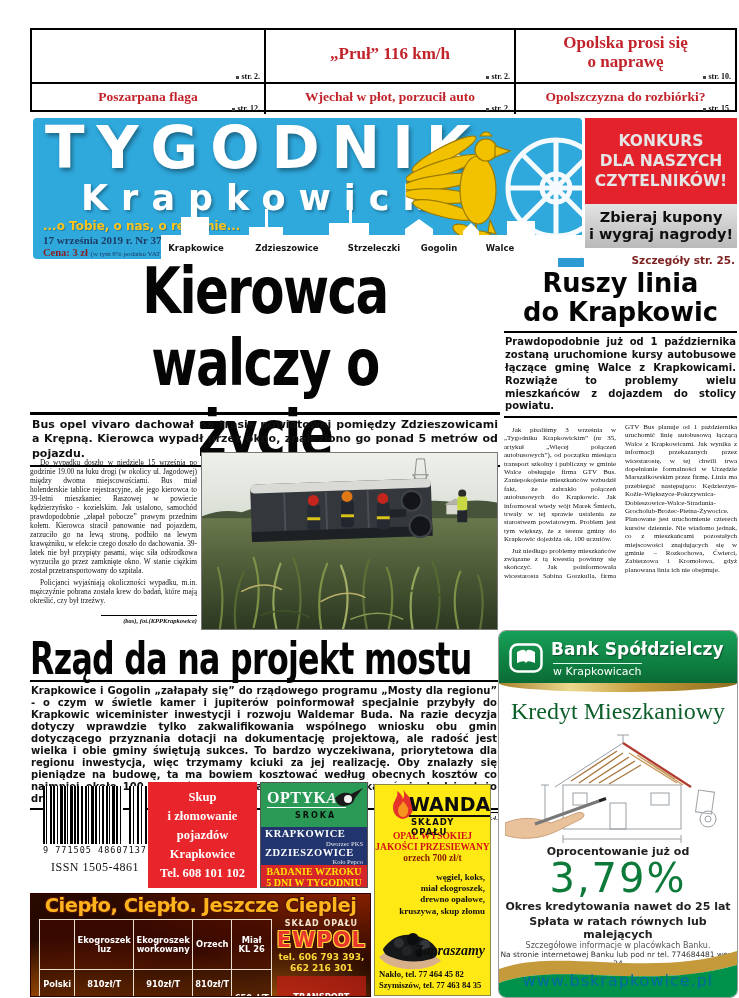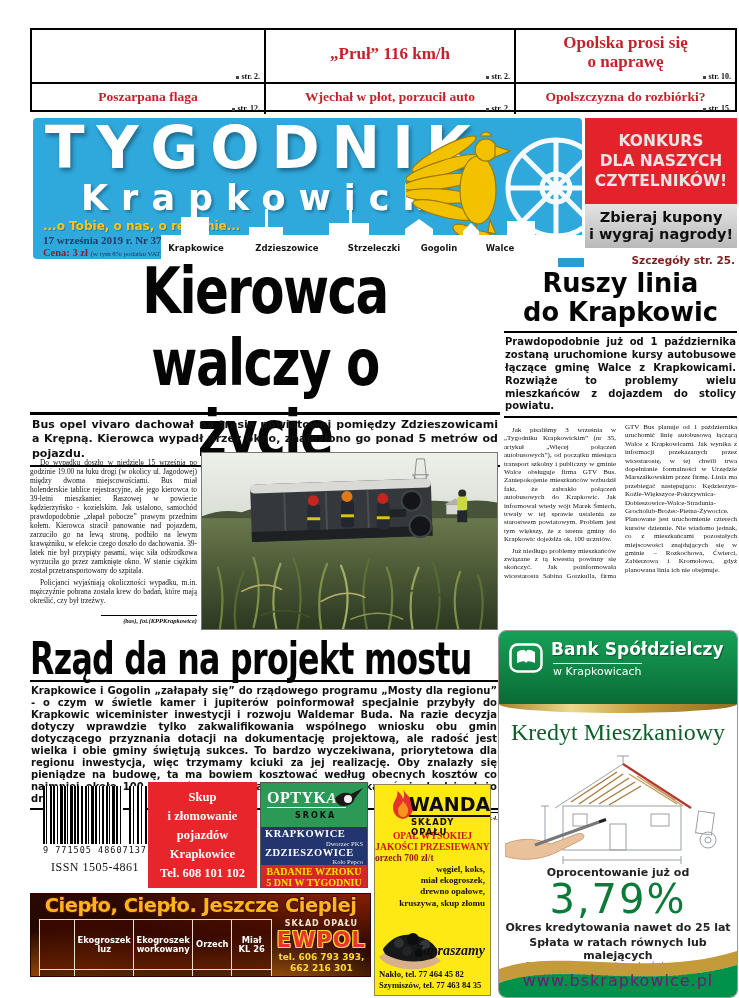--- a/index.html
+++ b/index.html
@@ -121,28 +121,28 @@
   
   .wanda { position:absolute; left:374px; top:784px; width:117px; height:212px; background:#ffe915;
            border:1px solid #8a8a4a; overflow:hidden; }
   .wn-head { position:relative; height:44px; }
   .wn-flame { position:absolute; left:8px; top:2px; width:40px; height:40px; }
   .wn-brand { position:absolute; left:34px; top:8px; font-family:"DejaVu Sans",sans-serif; font-weight:bold;
               font-size:19px; color:#0d0d0d; border-bottom:2px solid #0d0d0d; }
   .wn-sub { position:absolute; left:36px; top:32px; font-family:"DejaVu Sans",sans-serif; font-weight:bold;
             font-size:8.5px; letter-spacing:1px; color:#0d0d0d; }
   .wn-promo { margin-top:2px; text-align:center; color:#d41216; font-weight:bold; font-size:9.5px; line-height:1.15; }
-  .wn-price { color:#8a1a00; font-weight:bold; font-size:9.5px; }
-  .wn-prod { margin-top:1px; text-align:right; padding-right:5px; font-weight:bold; font-size:9px; line-height:1.25; color:#101010; }
+  .wn-price { text-align:center; color:#8a1a00; font-weight:bold; font-size:9.5px; }
+  .wn-prod { margin-top:9px; text-align:right; padding-right:5px; font-weight:bold; font-size:9px; line-height:1.25; color:#101010; }
   .wn-coal { position:absolute; left:0px; top:128px; width:70px; height:58px; }
   .wn-greet { position:absolute; right:5px; top:158px; font-style:italic; font-weight:bold; font-size:14px; color:#0d0d0d; }
   .wn-phones { position:absolute; left:4px; bottom:3px; font-weight:bold; font-size:8.6px; line-height:1.35; color:#0d0d0d; }
 
   
-  .ewpol { position:absolute; left:30px; top:893px; width:341px; height:84px; overflow:hidden; border:1px solid #300;
+  .ewpol { position:absolute; left:30px; top:893px; width:341px; height:104px; overflow:hidden; border:1px solid #300;
            background:
              radial-gradient(ellipse at 15% 115%, rgba(216,106,0,.9) 0%, rgba(216,106,0,0) 45%),
              radial-gradient(ellipse at 70% 125%, rgba(255,140,20,.75) 0%, rgba(216,106,0,0) 45%),
              radial-gradient(ellipse at 95% -10%, rgba(170,40,0,.8) 0%, rgba(122,29,0,0) 55%),
              linear-gradient(#2a0a00,#1a0400); }
   .ew-title { text-align:center; font-family:"DejaVu Sans",sans-serif; font-weight:bold; font-size:19.5px;
               letter-spacing:-.5px; color:#ffb41e; text-shadow:1px 1px 0 #4d1400,-1px -1px 0 #4d1400,1px -1px 0 #4d1400,-1px 1px 0 #4d1400; }
   .ew-body { display:flex; padding:2px 4px 0 8px; gap:5px; }
   .ew-table { border-collapse:collapse; width:248px; }
   .ew-table th,.ew-table td { border:1px solid #e9dfcf; color:#fff; font-family:"DejaVu Sans",sans-serif;
@@ -153,40 +153,40 @@
   .ew-lab { color:#f3e6d0; font-family:"DejaVu Sans",sans-serif; font-weight:bold; font-size:8px; letter-spacing:1px; }
   .ew-brand { color:#e8342c; font-family:"DejaVu Sans",sans-serif; font-weight:bold; font-size:21px; letter-spacing:1px;
               text-shadow:1px 1px 0 #ffd83a,-1px -1px 0 #ffd83a,1px -1px 0 #ffd83a,-1px 1px 0 #ffd83a; }
   .ew-tel { color:#ffd83a; font-family:"DejaVu Sans",sans-serif; font-weight:bold; font-size:9px; line-height:1.2; }
   .ew-trans { margin-top:2px; display:inline-block; background:rgba(190,30,20,.75); color:#fff;
               font-family:"DejaVu Sans",sans-serif; font-weight:bold; font-size:8.3px; padding:16px 3px; }
 
   
   .bank { position:absolute; left:498px; top:630px; width:240px; height:368px; background:#fff;
           border:1px solid #9a9a9a; border-radius:8px; overflow:hidden; }
-  .bk-head { position:relative; height:73px; background:linear-gradient(#17a057,#0a6b34);text-align:right; }
+  .bk-head { position:relative; height:52px; background:linear-gradient(#17a057,#0a6b34);text-align:right; }
   .bk-logo { position:absolute; left:10px; top:12px; width:34px; height:30px; }
   .bk-name { position:absolute; left:52px; top:8px; color:#fff; font-family:"DejaVu Sans",sans-serif;
              font-weight:bold; font-size:17px; text-shadow:1px 1px 1px rgba(0,0,0,.4); }
   .bk-loc { position:absolute; left:54px; top:32px; color:#fff; font-family:"DejaVu Sans",sans-serif;
             font-size:11px; border-top:1px solid #dfe; padding-top:1px; }
   .bk-goldtop { height:9px; background:linear-gradient(90deg,#a9812b,#ecd88e 30%,#c49a3a 60%,#8f6d20);
                 border-radius:0 0 50% 50% / 0 0 100% 100%; }
   .bk-prod { margin-top:6px; text-align:center; font-family:"Liberation Serif",serif; font-size:24px; color:#0d5f2a; }
   .bk-sketch { display:block; margin:2px auto 0; width:226px; height:118px; }
   .bk-ratelab { text-align:center; font-family:"DejaVu Sans",sans-serif; font-weight:bold; font-size:11px; color:#222; }
   .bk-rate { text-align:center; font-family:"DejaVu Sans",sans-serif; font-size:40px; line-height:1.0;
              color:#0e7a3a; letter-spacing:2px; }
   .bk-l1 { margin-top:2px; text-align:center; font-family:"DejaVu Sans",sans-serif; font-weight:bold; font-size:11px; color:#222; }
   .bk-l3 { text-align:center; font-family:"DejaVu Sans",sans-serif; font-size:8px; color:#555; }
   .bk-l4 { text-align:center; font-family:"DejaVu Sans",sans-serif; font-size:7.5px; color:#333; }
   .bk-fine { margin:3px 10px 0; text-align:center; font-family:"DejaVu Sans",sans-serif; font-size:4.3px;
              line-height:1.35; color:#444; }
   .bk-wave { position:absolute; left:0; bottom:0; width:238px; height:64px; }
-  .bk-site { position:absolute; left:0; bottom:7px; width:238px; text-align:center; color:#701a75;
+  .bk-site { position:absolute; left:0; bottom:7px; width:238px; text-align:center; color:#0369a1;
              font-family:"DejaVu Sans",sans-serif; font-size:16px; letter-spacing:1px; }
 </style>
 </head>
 <body>
 
 <div class="page">
 
   <div class="teasers">
     <div class="teaser r0 c0">
       <span class="t-page">str. 2.</span>

